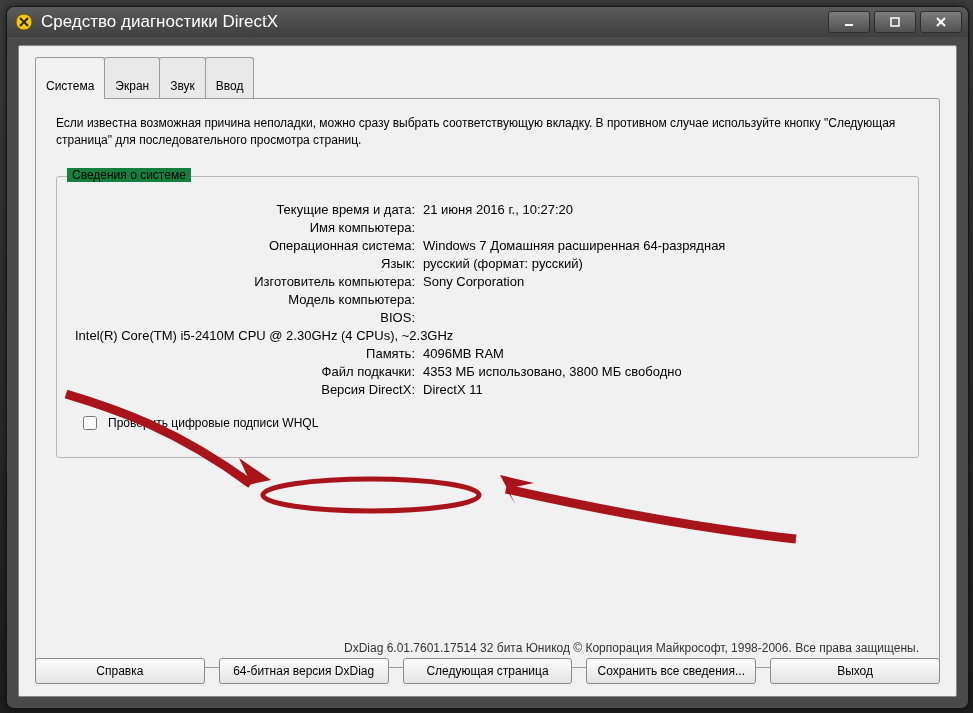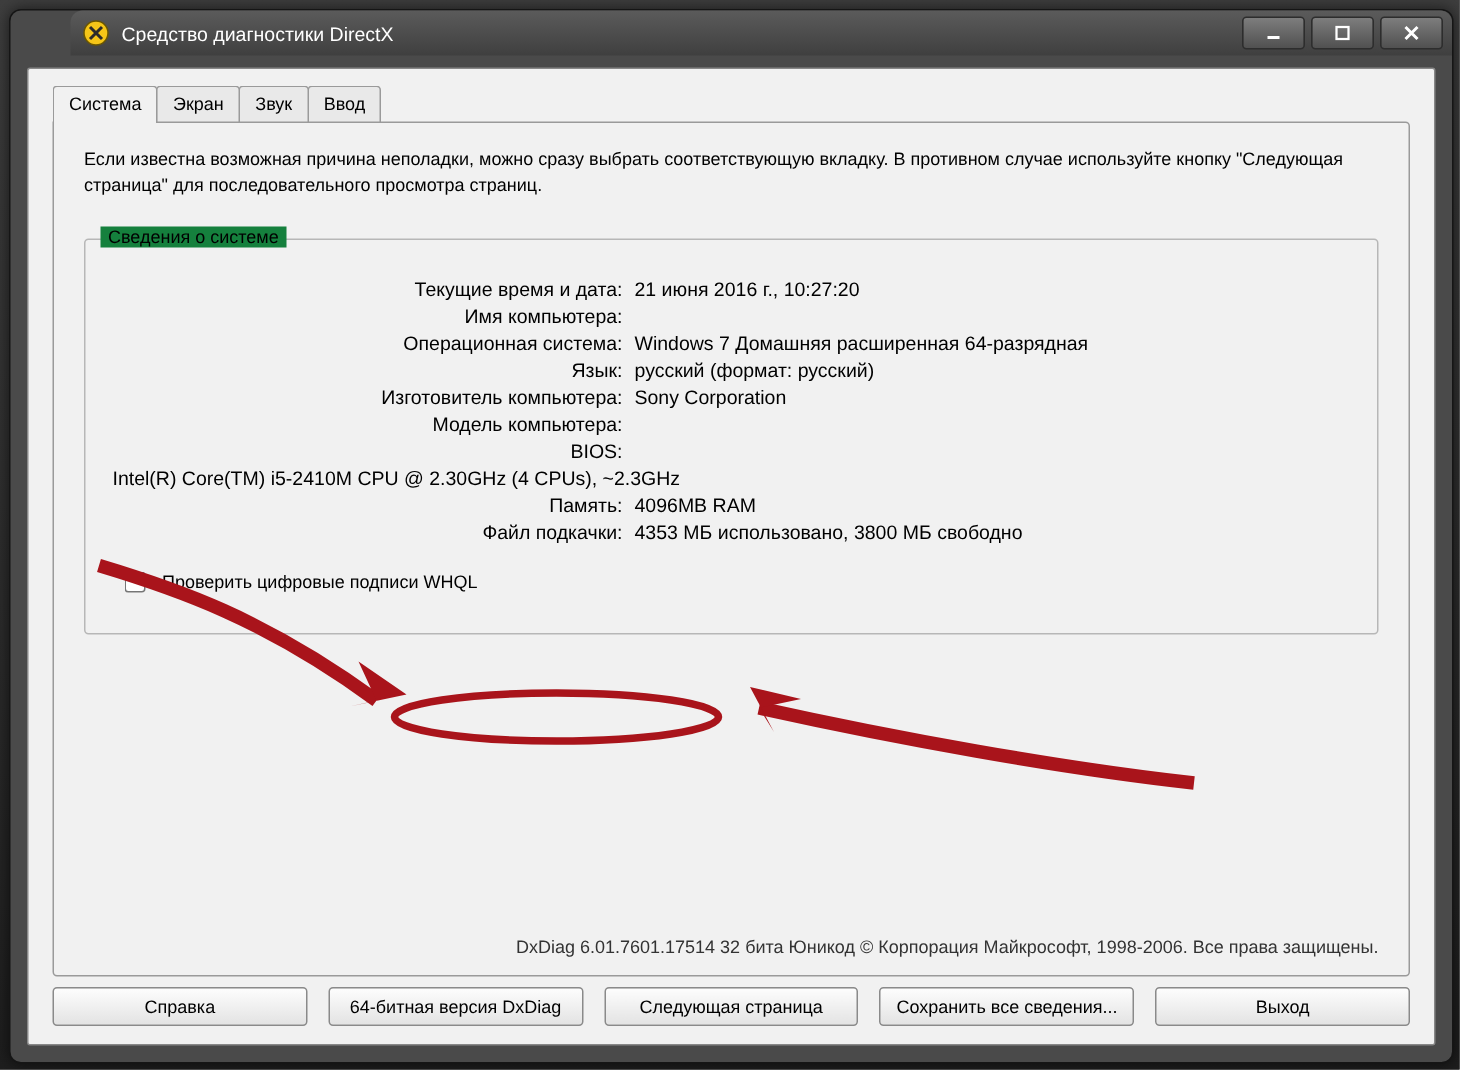--- a/index.html
+++ b/index.html
@@ -1,26 +1,26 @@
 <!DOCTYPE html>
 <html><head>
 <meta charset="utf-8">
 <style>
   html,body{margin:0;padding:0;background:#2a2a2a;font-family:"Segoe UI",Tahoma,Arial,sans-serif;font-size:12px;color:#000;}
   .desktop{width:973px;height:713px;background:linear-gradient(#3e3e3e,#1e1e1e);position:relative;overflow:hidden;}
   .window{position:absolute;left:6px;top:6px;width:961px;height:701px;border:1px solid #151515;border-radius:8px;background:#4a4a4a;box-shadow:0 0 10px rgba(0,0,0,.6);}
-  .titlebar{height:30px;display:flex;align-items:center;padding:0 6px 0 8px;background:linear-gradient(#5b5b5b,#3f3f3f);border-top-left-radius:8px;border-top-right-radius:8px;color:#fff;font-size:13px;margin-left:40px;}
+  .titlebar{height:30px;display:flex;align-items:center;padding:0 6px 0 8px;background:linear-gradient(#5b5b5b,#3f3f3f);border-top-left-radius:8px;border-top-right-radius:8px;color:#fff;font-size:17px;}
   .titlebar .icon{width:18px;height:18px;margin-right:8px;}
   .titlebar .title{flex:1;white-space:nowrap;}
   .win-btns{display:flex;gap:4px;}
   .win-btn{width:40px;height:20px;border:1px solid #2d2d2d;border-radius:3px;background:linear-gradient(#7d7d7d,#505050);display:flex;align-items:center;justify-content:center;}
   .win-btn svg{width:12px;height:12px;}
   .client{position:absolute;left:11px;top:38px;right:11px;bottom:11px;background:#f1f1f1;border:1px solid #888;border-radius:2px;padding:10px 16px 12px 16px;box-sizing:border-box;}
   .tabs{display:flex;position:relative;top:1px;}
-  .tab{border:1px solid #9a9a9a;border-bottom:none;background:#e9e9e9;padding:4px 10px 5px 10px;font-size:12px;margin-right:-1px;border-top-left-radius:3px;border-top-right-radius:3px;cursor:default;}
+  .tab{border:1px solid #9a9a9a;border-bottom:none;background:#e9e9e9;padding:21px 10px 5px 10px;font-size:12px;margin-right:-1px;border-top-left-radius:3px;border-top-right-radius:3px;cursor:default;}
   .tab.active{background:#f1f1f1;padding-bottom:6px;position:relative;z-index:2;}
   .panel{border:1px solid #9a9a9a;background:#f1f1f1;border-radius:0 3px 3px 3px;padding:16px 20px 14px 20px;height:570px;box-sizing:border-box;position:relative;}
   .intro{font-size:12px;line-height:1.45;max-width:880px;margin-bottom:12px;}
   .intro2{font-size:12px;line-height:1.45;max-width:880px;margin-bottom:12px;}
   .group{border:1px solid #b7b7b7;border-radius:3px;position:relative;padding:22px 18px 24px 18px;margin-top:26px;}
   .group-legend{position:absolute;top:-9px;left:10px;background:#15803d;padding:0 5px;font-size:12px;}
   .row{display:flex;align-items:flex-start;margin:3px 0;font-size:13px;}
   .row .lbl{width:340px;text-align:right;padding-right:8px;}
   .row .val{flex:1;text-align:left;}
   .whql{display:flex;align-items:center;gap:8px;margin-top:16px;margin-left:4px;}
@@ -110,20 +110,24 @@
               <div class="val">Intel(R) Core(TM) i5-2410M CPU @ 2.30GHz (4 CPUs), ~2.3GHz</div>
             </div>
           <div class="row">
               <div class="lbl">Память:</div>
               <div class="val">4096MB RAM</div>
             </div>
           <div class="row">
               <div class="lbl">Файл подкачки:</div>
               <div class="val">4353 МБ использовано, 3800 МБ свободно</div>
             </div>
+          <div class="row">
+              <div class="lbl">Версия DirectX:</div>
+              <div class="val">DirectX 11</div>
+            </div>
 
           <div class="whql">
             <input type="checkbox" style="">
             <span>Проверить цифровые подписи WHQL</span>
           </div>
         </div>
 
         <div class="footer-line">DxDiag 6.01.7601.17514 32 бита Юникод   © Корпорация Майкрософт, 1998-2006.  Все права защищены.</div>
 
         <div class="annot" style="left:225px;top:378px;">

